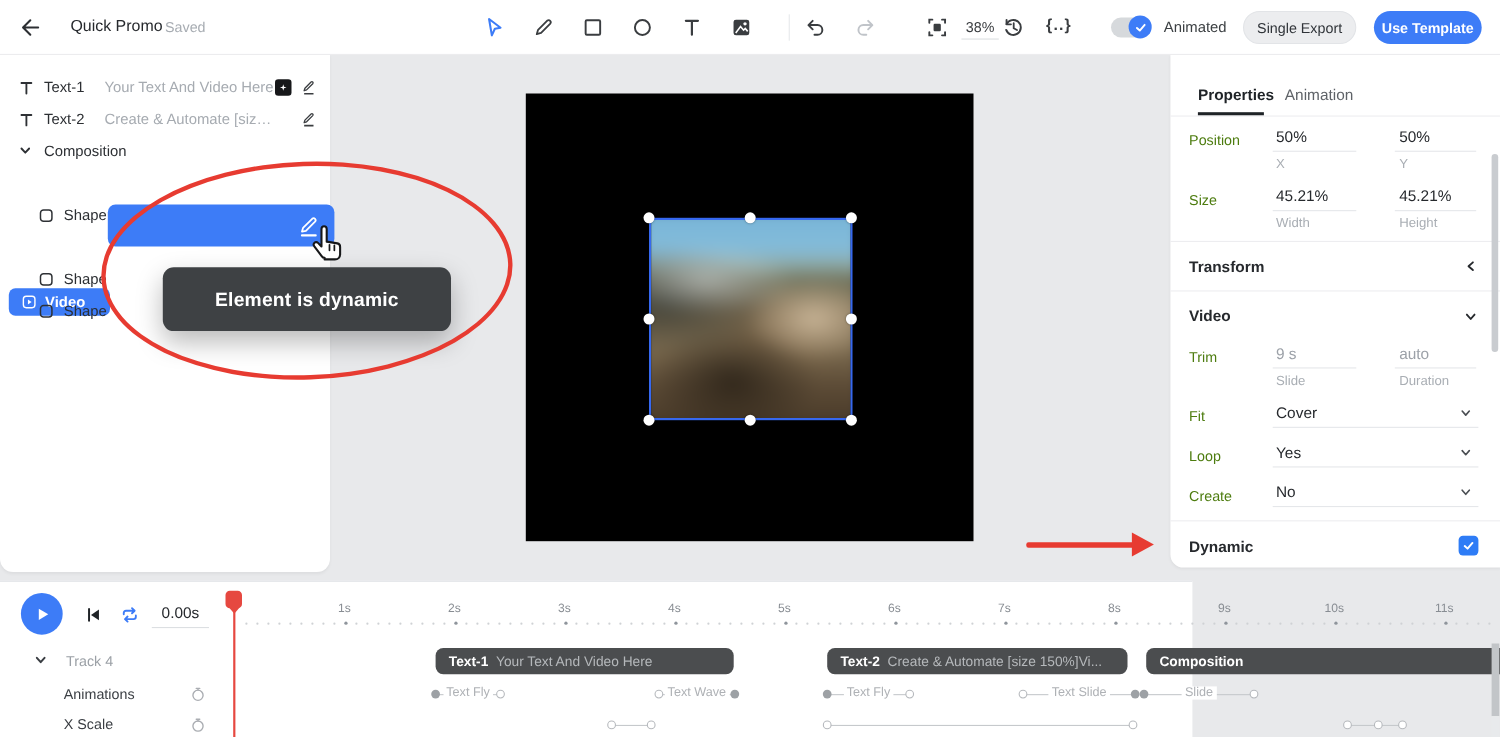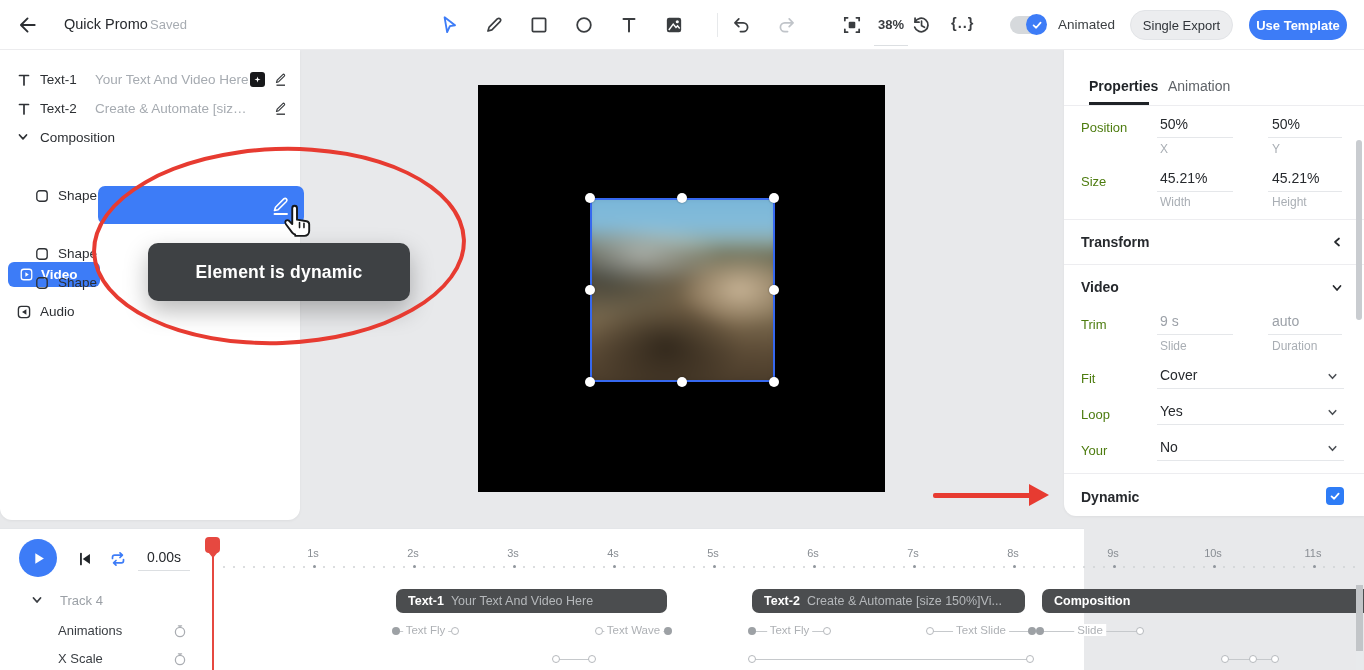--- a/index.html
+++ b/index.html
@@ -6,21 +6,21 @@
   html,body { width:1364px; height:670px; }
   body { font-family:"Liberation Sans", sans-serif; background:#e8e9eb; position:relative; overflow:hidden; color:#26292d; }
 
   
   #topbar { position:absolute; left:0; top:0; width:1364px; height:50px; background:#fff; border-bottom:1px solid #ececee; z-index:5; }
   #back-btn { position:absolute; left:16px; top:14px; width:22px; height:22px; cursor:pointer; }
   #doc-title { position:absolute; left:64px; top:16px; font-size:14.5px; font-weight:500; color:#26292d; }
   #doc-status { position:absolute; left:150px; top:17px; font-size:13px; color:#a7acb2; }
   .tool { position:absolute; top:14px; width:22px; height:22px; cursor:pointer; }
   .tb-divider { position:absolute; top:13px; width:1px; height:24px; background:#e7e9eb; }
-  #zoom-level { position:absolute; left:874px; top:17px; width:34px; text-align:center; font-size:13px; color:#3a3d40; border-bottom:1px solid #dcdfe2; padding-bottom:13px;font-weight:bold; }
+  #zoom-level { position:absolute; left:874px; top:17px; width:34px; text-align:center; font-size:13px; color:#3a3d40; border-bottom:1px solid #dcdfe2; padding-bottom:3px; }
   #code-btn { position:absolute; left:951px; top:15px; font-size:14.5px; font-weight:700; color:#3a3d40; letter-spacing:1px; cursor:pointer; }
   #toggle-track { position:absolute; left:1010px; top:16px; width:36px; height:18px; border-radius:9px; background:#d6d9dc; cursor:pointer; }
   #toggle-knob { position:absolute; left:1026px; top:14px; width:21px; height:21px; border-radius:50%; background:#3d7cf7; display:flex; align-items:center; justify-content:center; }
   #animated-label { position:absolute; left:1058px; top:17px; font-size:13.5px; color:#3c4043; }
   #single-export-btn { position:absolute; left:1130px; top:10px; width:103px; height:30px; border-radius:16px; background:#ecedef; border:1px solid #e2e4e7; font-size:13px; font-weight:500; color:#303439; display:flex; align-items:center; justify-content:center; cursor:pointer; }
   #use-template-btn { position:absolute; left:1249px; top:10px; width:98px; height:30px; border-radius:16px; background:#3d7cf7; font-size:13px; font-weight:600; color:#fff; display:flex; align-items:center; justify-content:center; cursor:pointer; }
 
   
   #left-panel { position:absolute; left:0; top:50px; width:300px; height:470px; background:#fff; border-radius:0 0 12px 12px; box-shadow:0 1px 3px rgba(0,0,0,.05); z-index:4; }
   .layer-row { position:absolute; left:0; width:300px; height:29px; display:flex; align-items:center; cursor:pointer; font-size:13.5px; }
@@ -240,27 +240,20 @@
           <rect x="3.5" y="3.5" width="13" height="13" rx="3.5" fill="none" stroke="#2e3135" stroke-width="1.7"></rect>
         </svg></span>
     <span class="lname">Shape</span>
   </div>
   <div class="layer-row lvl1" style="top:218px">
     <span class="icn"><svg width="16" height="16" viewBox="0 0 20 20">
           <rect x="3.5" y="3.5" width="13" height="13" rx="3.5" fill="none" stroke="#2e3135" stroke-width="1.7"></rect>
         </svg></span>
     <span class="lname">Shape</span>
   </div>
-  <div class="layer-row lvl0" style="top:247px">
-    <span class="icn"><svg width="16" height="16" viewBox="0 0 20 20">
-          <rect x="3" y="3" width="14" height="14" rx="3.5" fill="none" stroke="#2e3135" stroke-width="1.7"></rect>
-          <path d="M13 6.5 V13.5 L7.5 10 Z" fill="#2e3135"></path>
-        </svg></span>
-    <span class="lname">Audio</span>
-  </div>
 </div>
 
 <div id="canvas"></div>
 <div id="video-el">
   <div id="video-blur">
       <div class="paint"></div>
     </div>
 </div>
 <div class="handle" style="left:585px;top:193px"></div>
 <div class="handle" style="left:677px;top:193px"></div>
@@ -320,21 +313,21 @@
       </svg></div>
   <div class="fld-under" style="left:93px;top:338px;width:187px"></div>
 
   <div class="fld-label" style="top:357px">Loop</div>
   <div class="fld-value" style="left:96px;top:353px">Yes</div>
   <div class="sel-chev" style="left:262px;top:355px"><svg width="13" height="13" viewBox="0 0 14 14">
         <path d="M3.5 5 L7 9 L10.5 5" stroke="#4a4e53" stroke-width="1.6" fill="none" stroke-linecap="round" stroke-linejoin="round"></path>
       </svg></div>
   <div class="fld-under" style="left:93px;top:374px;width:187px"></div>
 
-  <div class="fld-label" style="top:393px">Your</div>
+  <div class="fld-label" style="top:393px">Create</div>
   <div class="fld-value" style="left:96px;top:389px">No</div>
   <div class="sel-chev" style="left:262px;top:391px"><svg width="13" height="13" viewBox="0 0 14 14">
         <path d="M3.5 5 L7 9 L10.5 5" stroke="#4a4e53" stroke-width="1.6" fill="none" stroke-linecap="round" stroke-linejoin="round"></path>
       </svg></div>
   <div class="fld-under" style="left:93px;top:410px;width:187px"></div>
 
   <div class="rp-divider" style="top:423px"></div>
   <div class="sec-title" style="top:439px;font-weight:700">Dynamic</div>
   <div id="dynamic-checkbox">
     <svg width="12" height="12" viewBox="0 0 14 14">

